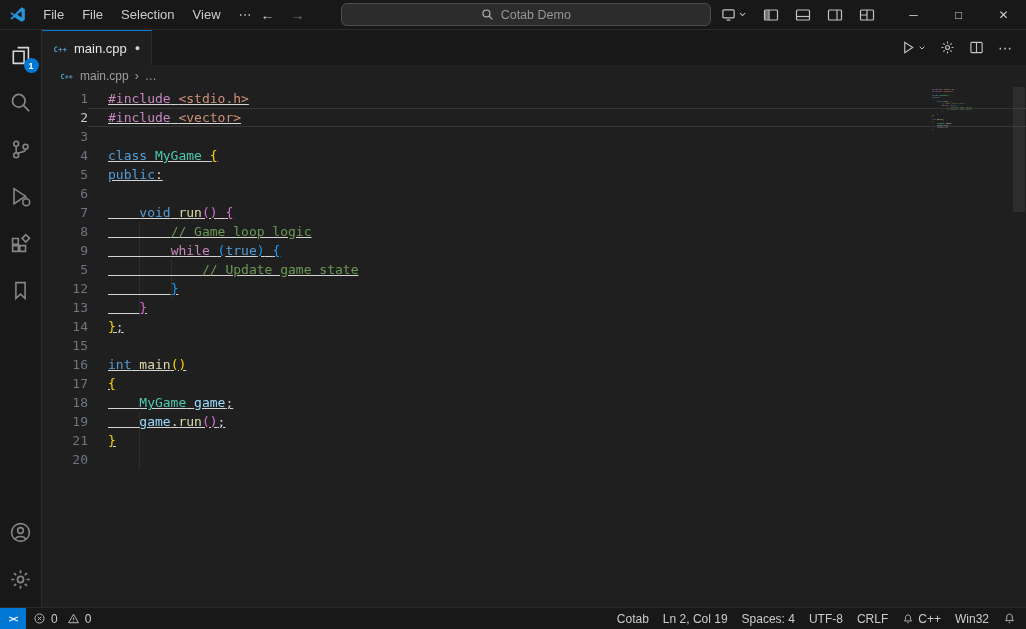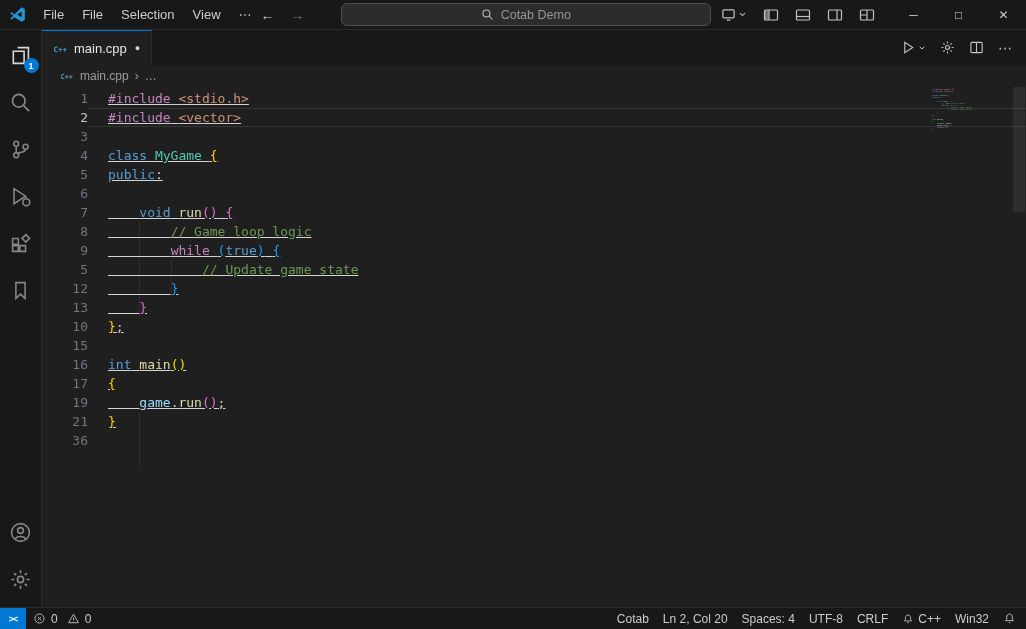--- a/index.html
+++ b/index.html
@@ -273,27 +273,28 @@
           <div class="code-row"><div class="gutter">3</div><div class="code-content"></div></div>
           <div class="code-row"><div class="gutter">4</div><div class="code-content"><span style="color: rgb(86, 156, 214);">class</span><span style="color: rgb(212, 212, 212);"> </span><span style="color: rgb(78, 201, 176);">MyGame</span><span style="color: rgb(212, 212, 212);"> </span><span style="color: rgb(255, 215, 0);">{</span></div></div>
           <div class="code-row"><div class="gutter">5</div><div class="code-content"><span style="color: rgb(86, 156, 214);">public</span><span style="color: rgb(212, 212, 212);">:</span></div></div>
           <div class="code-row"><div class="gutter">6</div><div class="code-content"></div></div>
           <div class="code-row"><div class="gutter">7</div><div class="code-content"><span style="color: rgb(212, 212, 212);">    </span><span style="color: rgb(86, 156, 214);">void</span><span style="color: rgb(212, 212, 212);"> </span><span style="color: rgb(220, 220, 170);">run</span><span style="color: rgb(218, 112, 214);">()</span><span style="color: rgb(212, 212, 212);"> </span><span style="color: rgb(218, 112, 214);">{</span></div></div>
           <div class="code-row"><div class="gutter">8</div><div class="code-content"><span style="color: rgb(212, 212, 212);">        </span><span style="color: rgb(106, 153, 85);">// Game loop logic</span></div></div>
           <div class="code-row"><div class="gutter">9</div><div class="code-content"><span style="color: rgb(212, 212, 212);">        </span><span style="color: rgb(197, 134, 192);">while</span><span style="color: rgb(212, 212, 212);"> </span><span style="color: rgb(23, 159, 255);">(</span><span style="color: rgb(86, 156, 214);">true</span><span style="color: rgb(23, 159, 255);">)</span><span style="color: rgb(212, 212, 212);"> </span><span style="color: rgb(23, 159, 255);">{</span></div></div>
           <div class="code-row"><div class="gutter">5</div><div class="code-content"><span style="color: rgb(212, 212, 212);">            </span><span style="color: rgb(106, 153, 85);">// Update game state</span></div></div>
           <div class="code-row"><div class="gutter">12</div><div class="code-content"><span style="color: rgb(212, 212, 212);">        </span><span style="color: rgb(23, 159, 255);">}</span></div></div>
           <div class="code-row"><div class="gutter">13</div><div class="code-content"><span style="color: rgb(212, 212, 212);">    </span><span style="color: rgb(218, 112, 214);">}</span></div></div>
-          <div class="code-row"><div class="gutter">10</div><div class="code-content"><span style="color: rgb(255, 215, 0);">}</span><span style="color: rgb(212, 212, 212);">;</span></div></div>
+          <div class="code-row"><div class="gutter">14</div><div class="code-content"><span style="color: rgb(255, 215, 0);">}</span><span style="color: rgb(212, 212, 212);">;</span></div></div>
           <div class="code-row"><div class="gutter">15</div><div class="code-content"></div></div>
           <div class="code-row"><div class="gutter">16</div><div class="code-content"><span style="color: rgb(86, 156, 214);">int</span><span style="color: rgb(212, 212, 212);"> </span><span style="color: rgb(220, 220, 170);">main</span><span style="color: rgb(255, 215, 0);">()</span></div></div>
           <div class="code-row"><div class="gutter">17</div><div class="code-content"><span style="color: rgb(255, 215, 0);">{</span></div></div>
+          <div class="code-row"><div class="gutter">18</div><div class="code-content"><span style="color: rgb(212, 212, 212);">    </span><span style="color: rgb(78, 201, 176);">MyGame</span><span style="color: rgb(212, 212, 212);"> </span><span style="color: rgb(156, 220, 254);">game</span><span style="color: rgb(212, 212, 212);">;</span></div></div>
           <div class="code-row"><div class="gutter">19</div><div class="code-content"><span style="color: rgb(212, 212, 212);">    </span><span style="color: rgb(156, 220, 254);">game</span><span style="color: rgb(212, 212, 212);">.</span><span style="color: rgb(220, 220, 170);">run</span><span style="color: rgb(218, 112, 214);">()</span><span style="color: rgb(212, 212, 212);">;</span></div></div>
           <div class="code-row"><div class="gutter">21</div><div class="code-content"><span style="color: rgb(255, 215, 0);">}</span></div></div>
-          <div class="code-row"><div class="gutter">36</div><div class="code-content"></div></div>
+          <div class="code-row"><div class="gutter">20</div><div class="code-content"></div></div>
         </div>
       <div class="minimap">
         <div class="mm-inner"><div class="mm-line"><span style="color: rgb(197, 134, 192);">#include</span><span style="color: rgb(212, 212, 212);"> </span><span style="color: rgb(206, 145, 120);">&lt;stdio.h&gt;</span></div><div class="mm-line"><span style="color: rgb(197, 134, 192);">#include</span><span style="color: rgb(212, 212, 212);"> </span><span style="color: rgb(206, 145, 120);">&lt;vector&gt;</span></div><div class="mm-line"></div><div class="mm-line"><span style="color: rgb(86, 156, 214);">class</span><span style="color: rgb(212, 212, 212);"> </span><span style="color: rgb(78, 201, 176);">MyGame</span><span style="color: rgb(212, 212, 212);"> </span><span style="color: rgb(255, 215, 0);">{</span></div><div class="mm-line"><span style="color: rgb(86, 156, 214);">public</span><span style="color: rgb(212, 212, 212);">:</span></div><div class="mm-line"></div><div class="mm-line"><span style="color: rgb(212, 212, 212);">    </span><span style="color: rgb(86, 156, 214);">void</span><span style="color: rgb(212, 212, 212);"> </span><span style="color: rgb(220, 220, 170);">run</span><span style="color: rgb(218, 112, 214);">()</span><span style="color: rgb(212, 212, 212);"> </span><span style="color: rgb(218, 112, 214);">{</span></div><div class="mm-line"><span style="color: rgb(212, 212, 212);">        </span><span style="color: rgb(106, 153, 85);">// Game loop logic</span></div><div class="mm-line"><span style="color: rgb(212, 212, 212);">        </span><span style="color: rgb(197, 134, 192);">while</span><span style="color: rgb(212, 212, 212);"> </span><span style="color: rgb(23, 159, 255);">(</span><span style="color: rgb(86, 156, 214);">true</span><span style="color: rgb(23, 159, 255);">)</span><span style="color: rgb(212, 212, 212);"> </span><span style="color: rgb(23, 159, 255);">{</span></div><div class="mm-line"><span style="color: rgb(212, 212, 212);">            </span><span style="color: rgb(106, 153, 85);">// Update game state</span></div><div class="mm-line"><span style="color: rgb(212, 212, 212);">            </span><span style="color: rgb(106, 153, 85);">// Render game state</span></div><div class="mm-line"><span style="color: rgb(212, 212, 212);">        </span><span style="color: rgb(23, 159, 255);">}</span></div><div class="mm-line"><span style="color: rgb(212, 212, 212);">    </span><span style="color: rgb(218, 112, 214);">}</span></div><div class="mm-line"><span style="color: rgb(255, 215, 0);">}</span><span style="color: rgb(212, 212, 212);">;</span></div><div class="mm-line"></div><div class="mm-line"><span style="color: rgb(86, 156, 214);">int</span><span style="color: rgb(212, 212, 212);"> </span><span style="color: rgb(220, 220, 170);">main</span><span style="color: rgb(255, 215, 0);">()</span></div><div class="mm-line"><span style="color: rgb(255, 215, 0);">{</span></div><div class="mm-line"><span style="color: rgb(212, 212, 212);">    </span><span style="color: rgb(78, 201, 176);">MyGame</span><span style="color: rgb(212, 212, 212);"> </span><span style="color: rgb(156, 220, 254);">game</span><span style="color: rgb(212, 212, 212);">;</span></div><div class="mm-line"><span style="color: rgb(212, 212, 212);">    </span><span style="color: rgb(156, 220, 254);">game</span><span style="color: rgb(212, 212, 212);">.</span><span style="color: rgb(220, 220, 170);">run</span><span style="color: rgb(218, 112, 214);">()</span><span style="color: rgb(212, 212, 212);">;</span></div><div class="mm-line"><span style="color: rgb(212, 212, 212);">    </span><span style="color: rgb(197, 134, 192);">return</span><span style="color: rgb(212, 212, 212);"> </span><span style="color: rgb(181, 206, 168);">0</span><span style="color: rgb(212, 212, 212);">;</span></div><div class="mm-line"><span style="color: rgb(255, 215, 0);">}</span></div><div class="mm-line"></div></div>
       </div>
       <div class="scrollbar">
         <div class="scroll-thumb"></div>
       </div>
     </div>
   </div>
 </div>
@@ -308,21 +309,21 @@
     <span>0</span>
     <svg class="ico" width="13" height="13" viewBox="0 0 16 16" fill="none" stroke="currentColor" stroke-width="1.2" style="margin-left:4px;">
       <path d="M8 2.8l6 10.4H2z"></path>
         <path d="M8 7v3"></path>
         <path d="M8 11.6v.8"></path>
     </svg>
     <span>0</span>
   </div>
   <div class="sb-right">
     <span class="sb-item">Cotab</span>
-    <span class="sb-item">Ln 2, Col 20</span>
+    <span class="sb-item">Ln 2, Col 19</span>
     <span class="sb-item">Spaces: 4</span>
     <span class="sb-item">UTF-8</span>
     <span class="sb-item">CRLF</span>
     <span class="sb-item">
       <svg class="ico" width="12" height="12" viewBox="0 0 16 16" fill="none" stroke="currentColor" stroke-width="1.2">
         <path d="M8 2.6c-2.1 0-3.4 1.5-3.4 3.6v2.6L3.2 10.6h9.6L11.4 8.8V6.2c0-2.1-1.3-3.6-3.4-3.6z"></path>
         <path d="M6.9 12.4a1.2 1.2 0 002.2 0"></path>
       </svg>
       <span>C++</span>
     </span>

